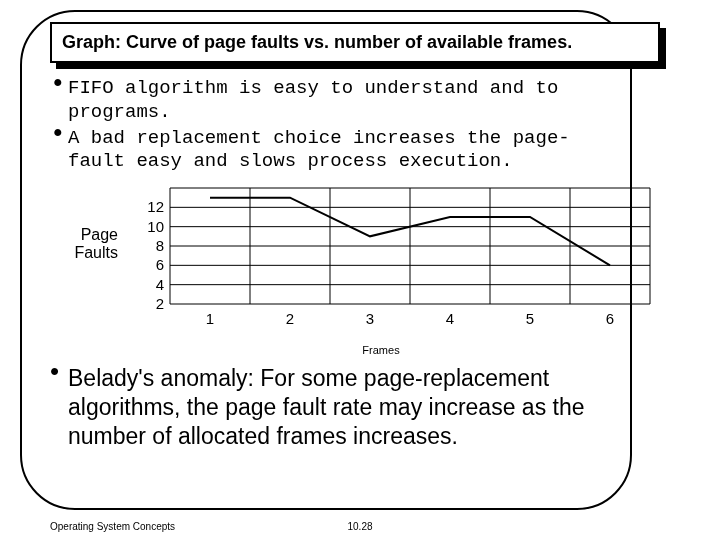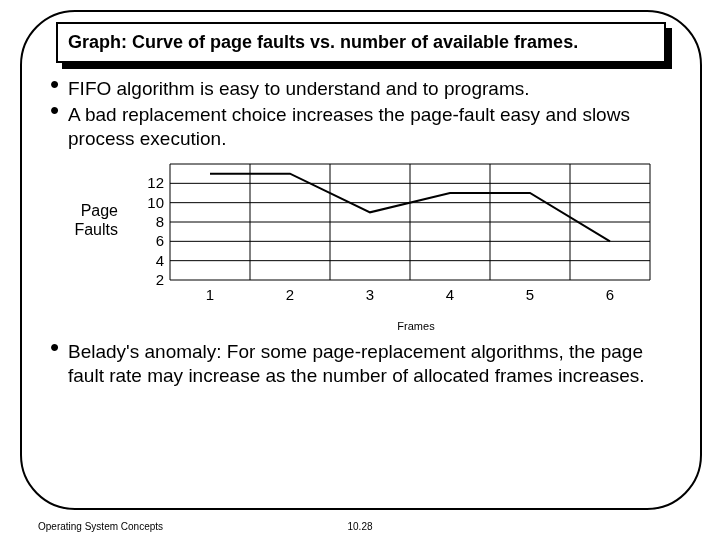--- a/index.html
+++ b/index.html
@@ -9,21 +9,21 @@
     width: 720px;
     height: 540px;
     background: #fff;
     font-family: Arial, Helvetica, sans-serif;
     position: relative;
   }
   .slide-frame {
     position: absolute;
     top: 10px;
     left: 20px;
-    width: 682px;
+    width: 612px;
     height: 500px;
     border: 2px solid #000;
     border-radius: 55px;
     padding: 10px 28px 10px 28px;
   }
   .title-wrap {
     position: relative;
     margin: 0 auto 10px auto;
     width: 610px;
   }
@@ -41,20 +41,21 @@
     background: #fff;
     padding: 8px 10px;
     font-weight: bold;
     font-size: 18px;
     text-align: left;
   }
   .bullets1 {
     margin: 14px 0 8px 0;
     padding: 0;
     list-style: none;
+    font-family: Liberation Mono, monospace;
   }
   .bullets1 li {
     position: relative;
     padding-left: 18px;
     font-size: 19px;
     line-height: 1.25;
     margin-bottom: 2px;
   }
   .bullets1 li::before {
     content: "•";
@@ -92,34 +93,34 @@
     font-family: Arial, Helvetica, sans-serif;
   }
   .bullets2 {
     margin: 8px 0 0 0;
     padding: 0;
     list-style: none;
   }
   .bullets2 li {
     position: relative;
     padding-left: 18px;
-    font-size: 19px;
+    font-size: 23px;
     line-height: 1.25;
   }
   .bullets2 li::before {
     content: "•";
     position: absolute;
     left: 0;
     top: -6px;
     font-size: 26px;
     line-height: 1;
   }
   .footer-left {
     position: absolute;
-    left: 38px;
+    left: 50px;
     bottom: 8px;
     font-size: 10px;
   }
   .footer-center {
     position: absolute;
     left: 50%;
     transform: translateX(-50%);
     bottom: 8px;
     font-size: 10px;
   }

